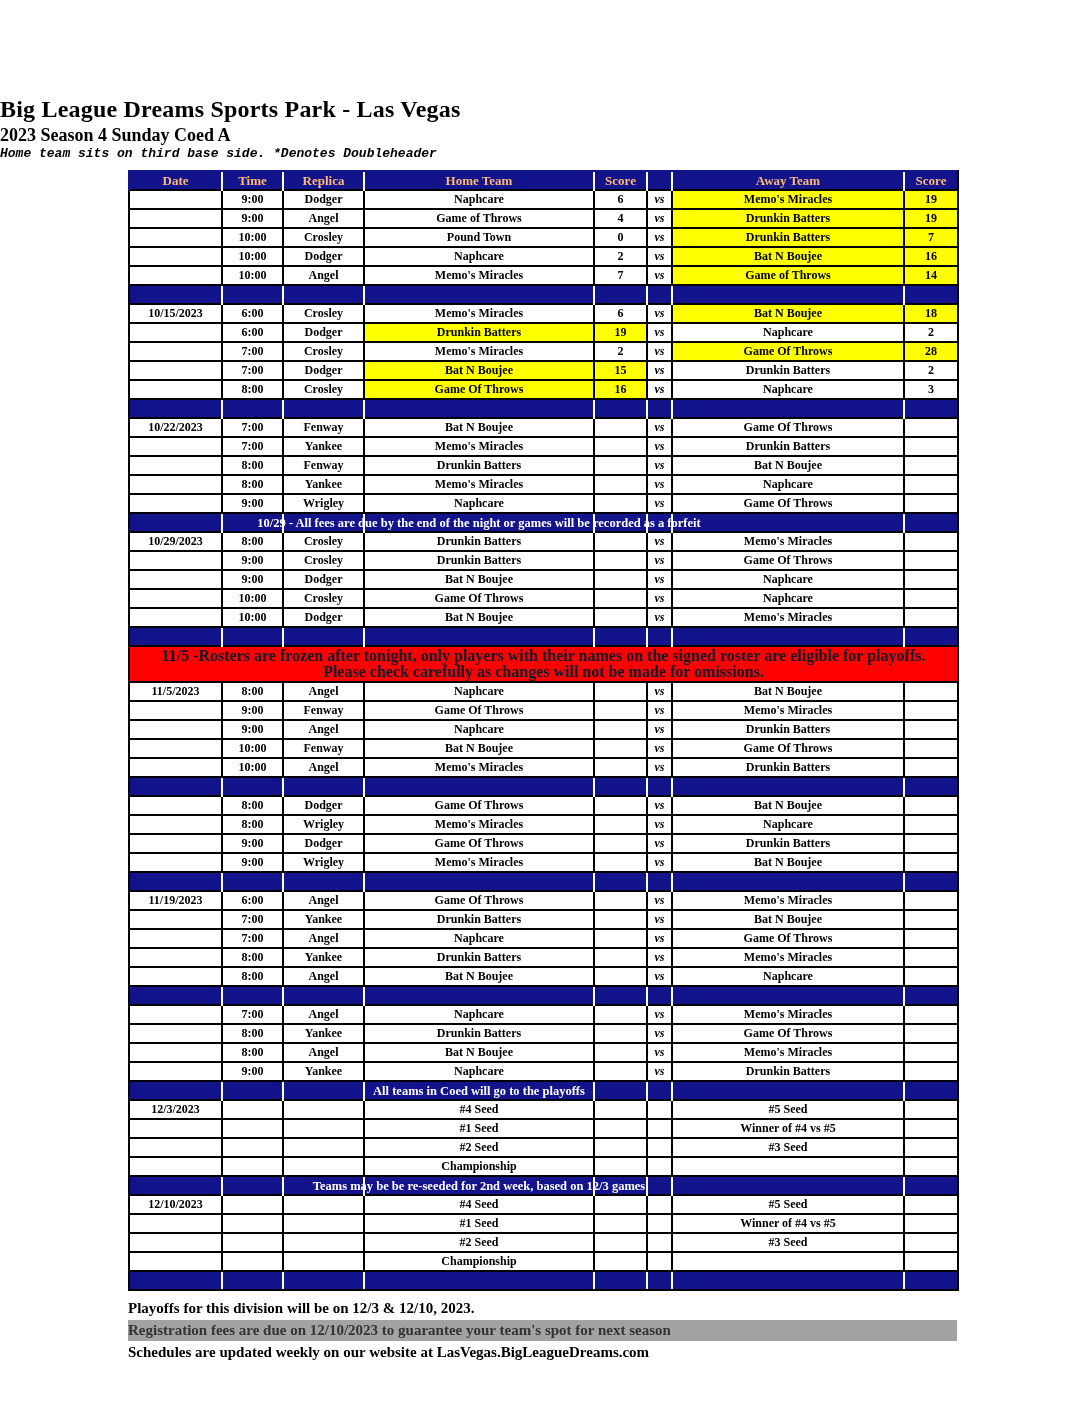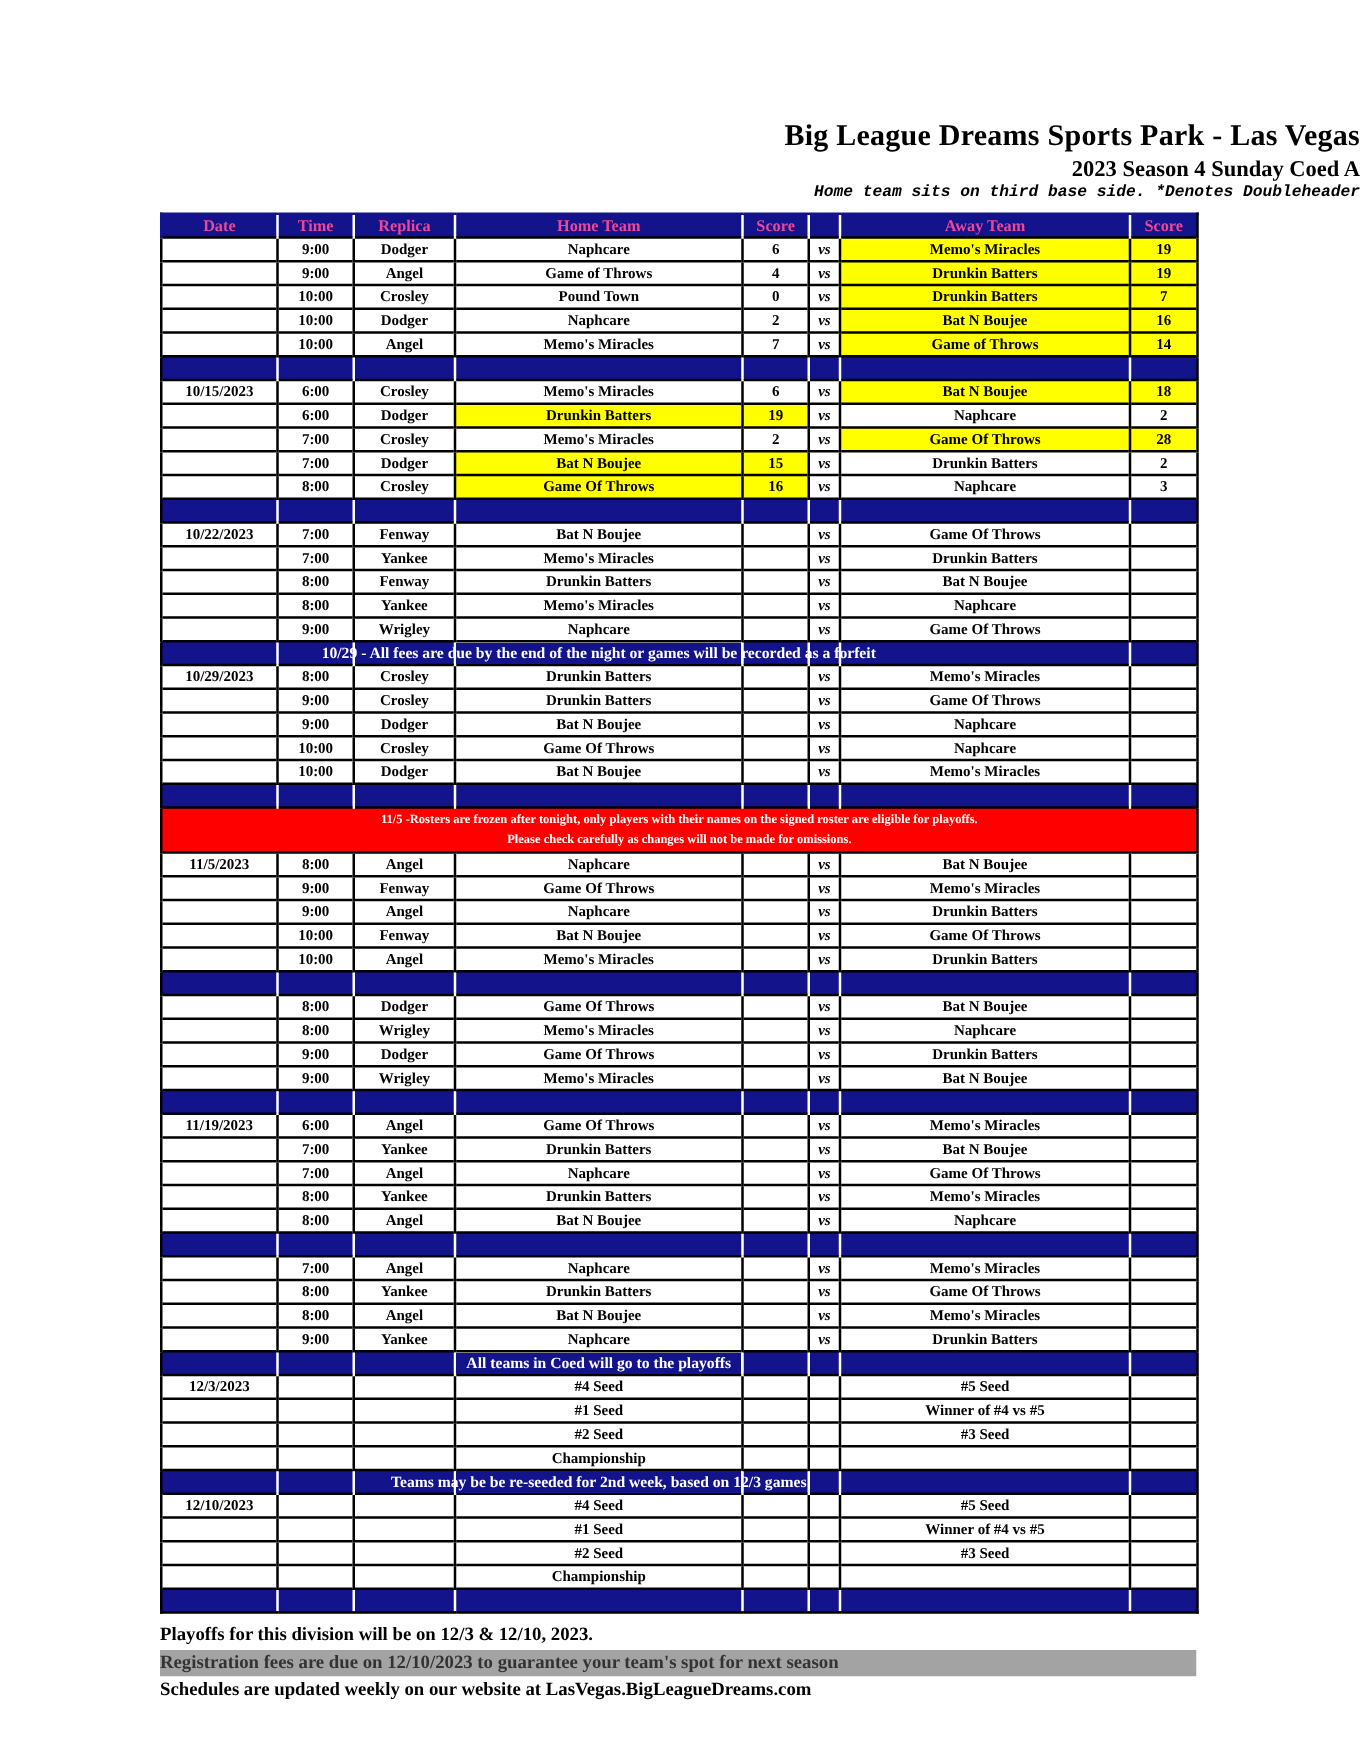--- a/index.html
+++ b/index.html
@@ -5,21 +5,21 @@
   html,body{margin:0;padding:0;background:#fff;}
   .page{
     position:relative;
     width:1088px;
     height:1408px;
     background:#ffffff;
     font-family:"Liberation Serif","DejaVu Serif",serif;
     color:#000;
     overflow:hidden;
   }
-  .title-block{ padding-top:96px; text-align:right;padding-left:27px; }
+  .title-block{ padding-top:96px; text-align:left; }
   .title-block h1{
     margin:0; font-size:24px; line-height:27px; font-weight:bold; letter-spacing:.2px;
   }
   .title-block h2{
     margin:2px 0 0 0; font-size:18px; line-height:21px; font-weight:bold;
   }
   .tagline{
     margin-top:0; font-size:13px; font-weight:bold; font-style:italic;font-family:Liberation Mono, monospace;
   }
   table.sched{
@@ -37,21 +37,21 @@
     font-weight:bold;
     font-size:12px;
     font-family:"Liberation Serif","DejaVu Serif",serif;
     border-left:2px solid #000;
     border-top:2px solid #000;
     white-space:nowrap;
   }
   table.sched td:last-child, table.sched th:last-child{ border-right:2px solid #000; }
   table.sched tr:last-child td{ border-bottom:2px solid #000; }
   tr.head th{
-    background:#13138c; color:#ec4899; font-size:13px;
+    background:#13138c; color:#fdba74; font-size:13px;
     border-left-color:#fff; border-top-color:#13138c;
   }
   tr.head th:first-child{ border-left-color:#13138c; }
   tr.navy td{
     background:#13138c;
     border-left-color:#fff;
   }
   tr.navy td:first-child{ border-left-color:#000; }
   tr.navy td:last-child{ border-right-color:#000; }
   td.win{ background:#ffff00; }
@@ -62,21 +62,21 @@
     transform:translate(-50%,-50%);
     color:#ffffff; white-space:nowrap;
     font-size:12.5px; font-weight:bold;
     z-index:2;
   }
   tr.redrow td{
     background:#ff0000; height:34px;
     border-left-color:#000;
   }
   tr.redrow div{
-    color:#ffffff; font-size:10px; font-weight:bold; line-height:16px;
+    color:#0f172a; font-size:16px; font-weight:bold; line-height:16px;
   }
   .footer{ margin:8px 0 0 128px; width:829px; }
   .footer-line{
     font-size:15px; font-weight:bold; line-height:19px; margin-bottom:2px;
     white-space:nowrap;
   }
   .footer-line.hl{
     background:#a3a3a3; color:#333333; padding:1px 2px 1px 0;
   }
 </style>

